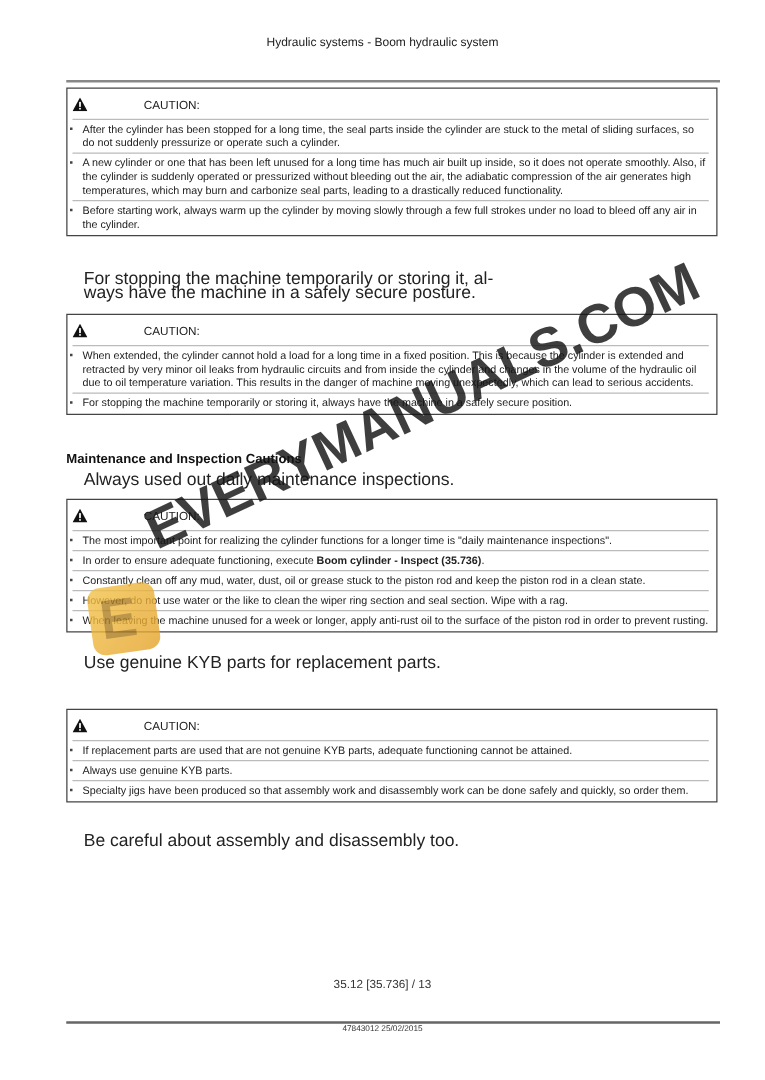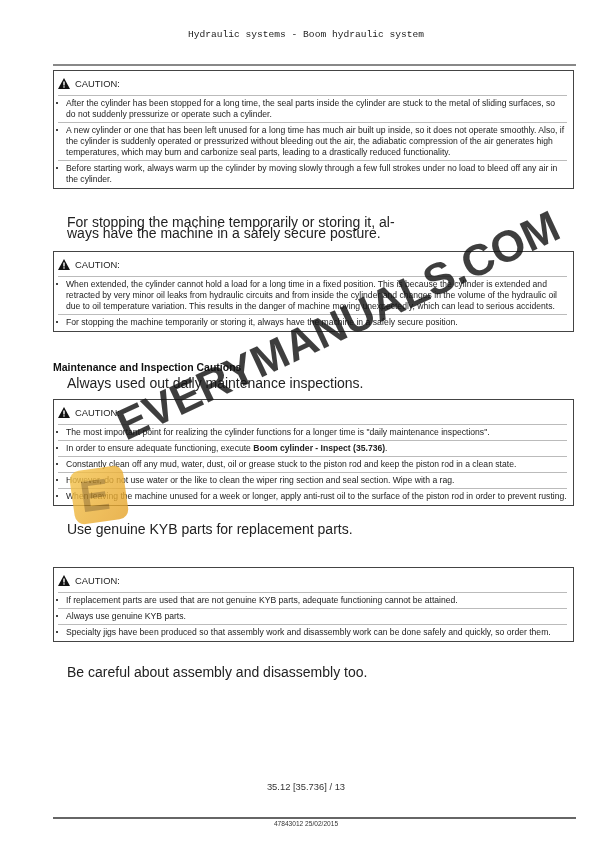--- a/index.html
+++ b/index.html
@@ -2,32 +2,32 @@
 <html><head>
 <meta charset="utf-8">
 <style>
   html, body { margin: 0; padding: 0; background: #ffffff; }
   body {
     width: 612px; height: 864px; position: relative; overflow: hidden;
     font-family: "Liberation Sans", sans-serif; color: #222;
   }
   .page-header {
     position: absolute; top: 29px; left: 0; width: 612px; text-align: center;
-    font-size: 9.6px; color: #222; font-family: Liberation Mono, monospace;
+    font-size: 9.6px; color: #222;
   }
   .header-rule {
     position: absolute; top: 64px; left: 53px; width: 523px; height: 2px; background: #888;
   }
   .caution-box {
     position: absolute; left: 53px; width: 521px;
     border: 1.2px solid #444; box-sizing: border-box;
     padding: 3px 6px 1px 4px; font-size: 8.6px; line-height: 11px;
   }
   .caution-head {
-    display: flex; align-items: center; height: 18px; margin-bottom: 3px;
+    display: flex; align-items: center; height: 18px; margin-bottom: 3px; gap: 40px;
   }
   .warn-icon { width: 12px; height: 11px; margin-right: 5px; display: inline-block; }
   .caution-label { font-size: 9.4px; color: #222; }
   .bullet {
     position: relative; padding-left: 8px; border-top: 1px solid #bbb; padding-top: 2px; padding-bottom: 2px;
   }
   .bullet:first-of-type { border-top: 1px solid #bbb; }
   .bullet::before {
     content: ""; position: absolute; left: -2px; top: 6px; width: 2px; height: 2px; background: #444;
   }

